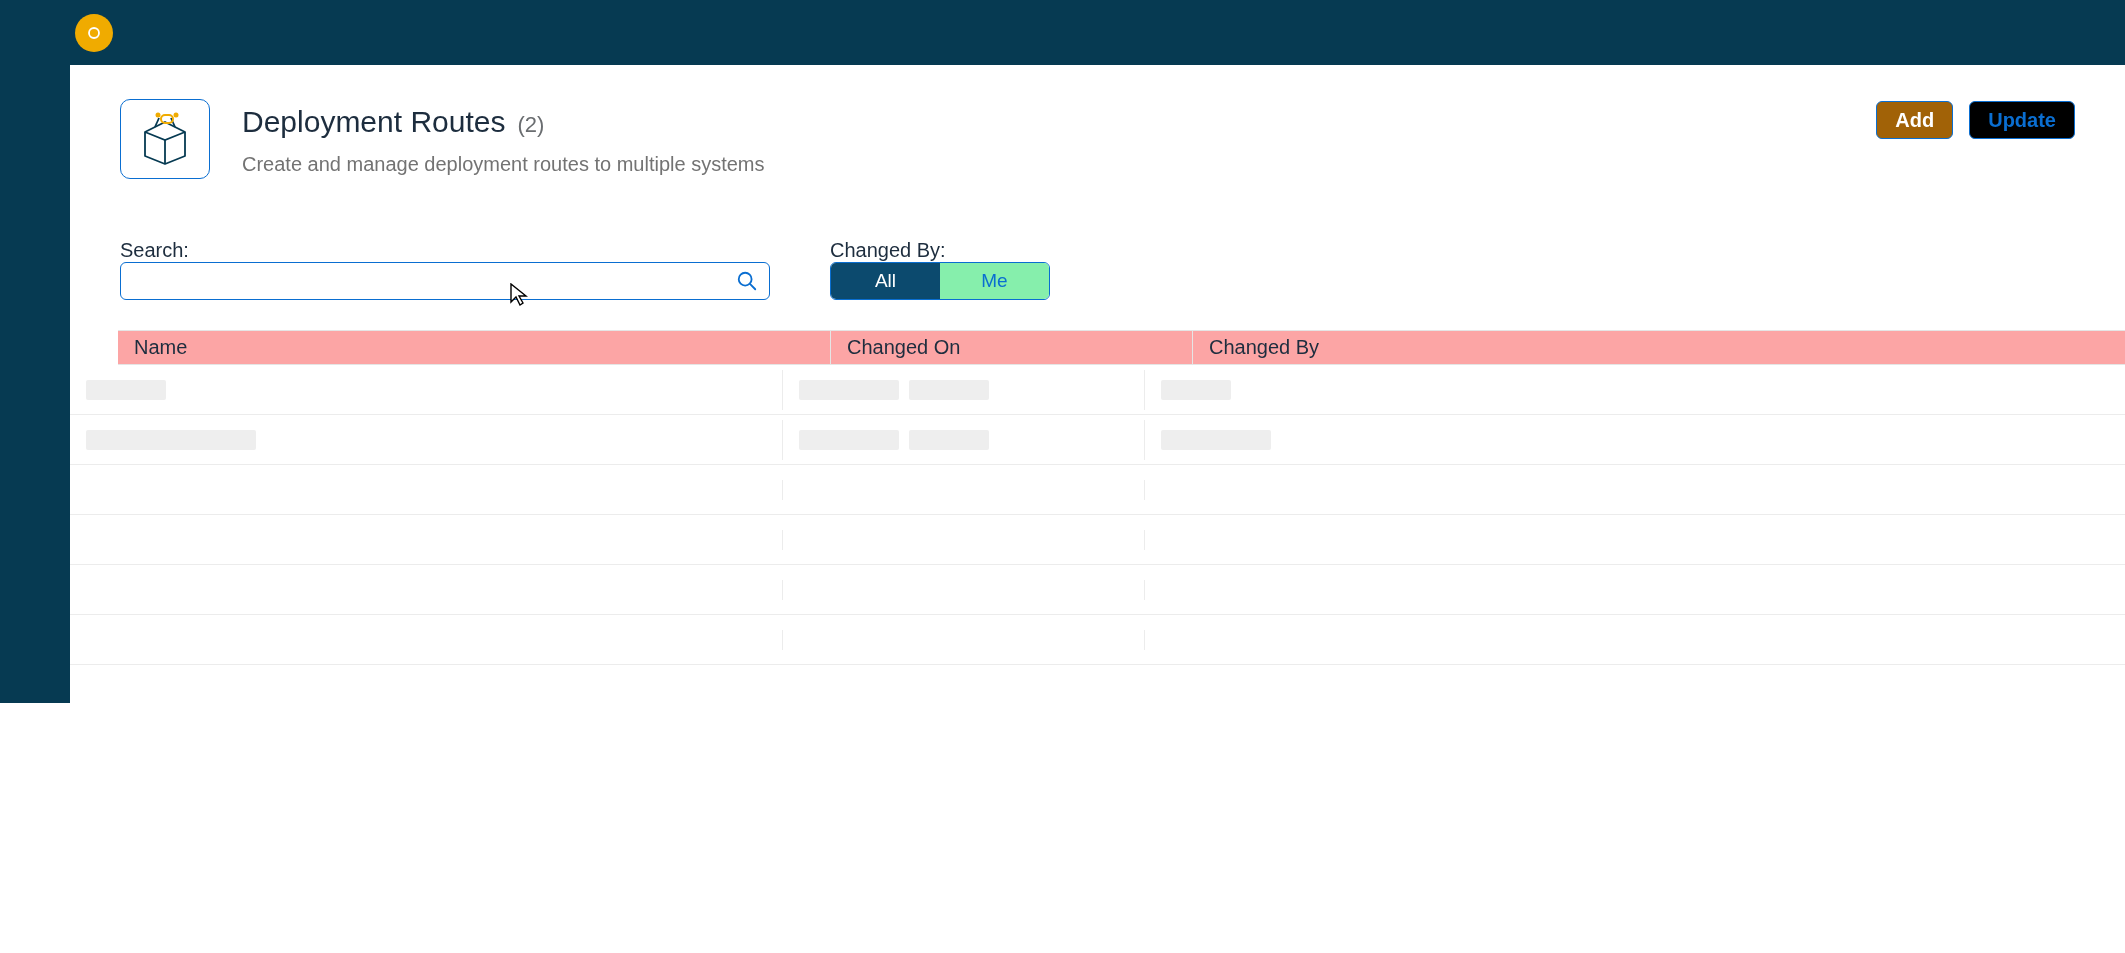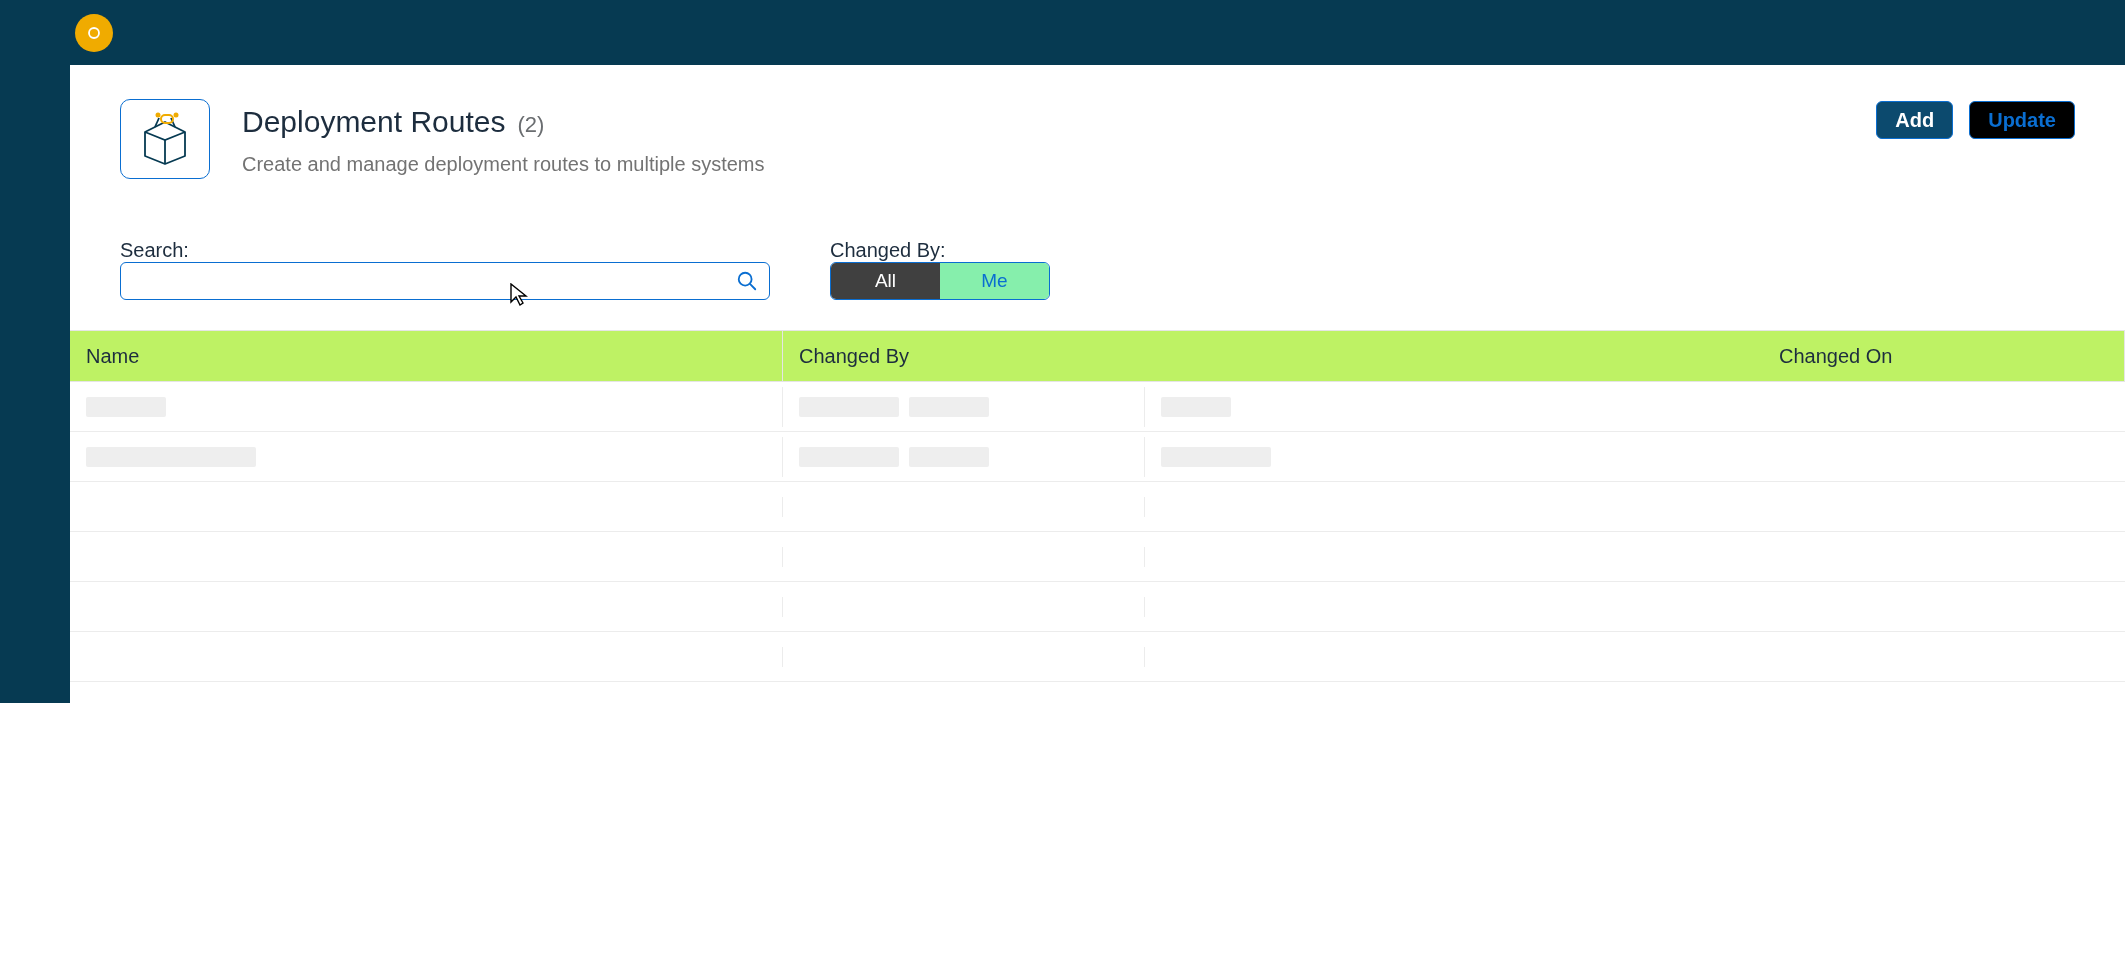--- a/index.html
+++ b/index.html
@@ -74,21 +74,21 @@
   .header-actions { display: flex; gap: 16px; align-items: center; padding-top: 2px; }
   .btn {
     font-size: 20px;
     padding: 6px 18px;
     border-radius: 6px;
     cursor: pointer;
     font-weight: 600;
     line-height: 1.2;
   }
   .btn-primary {
-    background: #0c4a6e;
+    background: #a16207;
     color: #fff;
     border: 1.6px solid #0a6ed1;
   }
   .btn-secondary {
     background: #000000;
     color: #0a6ed1;
     border: 1.6px solid #0a6ed1;
   }
 
   .filters {
@@ -133,34 +133,35 @@
   .toggle-btn {
     flex: 1 1 0;
     display: flex; align-items: center; justify-content: center;
     font-size: 19px;
     cursor: pointer;
     background: #86efac;
     color: #0a6ed1;
     font-weight: 400;
     border: none;
   }
-  .toggle-btn.active { background: #404040; color: #fff; text-align: center; }
+  .toggle-btn.active { background: #0c4a6e; color: #fff; text-align: center; }
 
   .grid {
     margin-top: 30px;
     width: 100%;
     border-collapse: collapse;
   }
   .grid-head {
     display: flex;
-    background: #bef264;
+    background: #fca5a5;
     border-top: 1px solid #e5e5e5;
     border-bottom: 1px solid #e5e5e5;
-    height: 52px;
+    height: 35px;
     align-items: center;
+    margin-left: 48px;
   }
   .grid-head .col { font-size: 20px; color: #1d2d3e; padding: 0 16px; }
   .col-name { flex: 0 0 713px; border-right: 1px solid #e5e5e5; height: 100%; display:flex; align-items:center; }
   .col-changedon { flex: 0 0 362px; border-right: 1px solid #e5e5e5; height: 100%; display:flex; align-items:center; }
   .col-changedby { flex: 1 1 auto; height: 100%; display:flex; align-items:center; }
 
   .grid-row {
     display: flex;
     border-bottom: 1px solid #ececec;
     min-height: 50px;
@@ -252,22 +253,22 @@
           <div class="toggle">
             <button class="toggle-btn active">All</button>
             <button class="toggle-btn">Me</button>
           </div>
         </div>
       </div>
 
       <div class="grid">
         <div class="grid-head">
           <div class="col col-name">Name</div>
+          <div class="col col-changedon">Changed On</div>
           <div class="col col-changedby">Changed By</div>
-          <div class="col col-changedon">Changed On</div>
         </div>
 
         <div class="grid-row">
           <div class="cell cell-name">
               <span class="skel w80"></span>
             </div>
           <div class="cell cell-changedon">
               <span class="skel w100"></span>
               <span class="skel w80"></span>
             </div>

